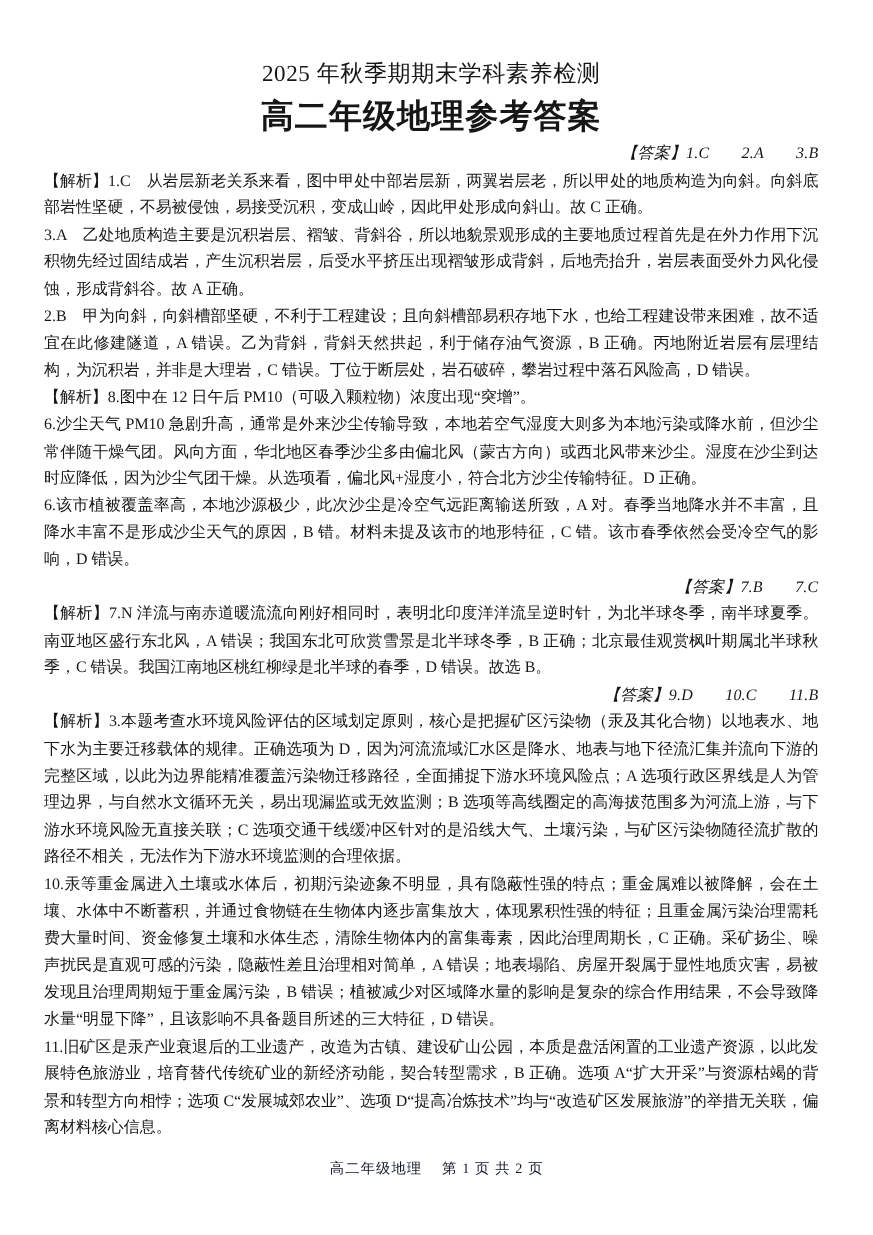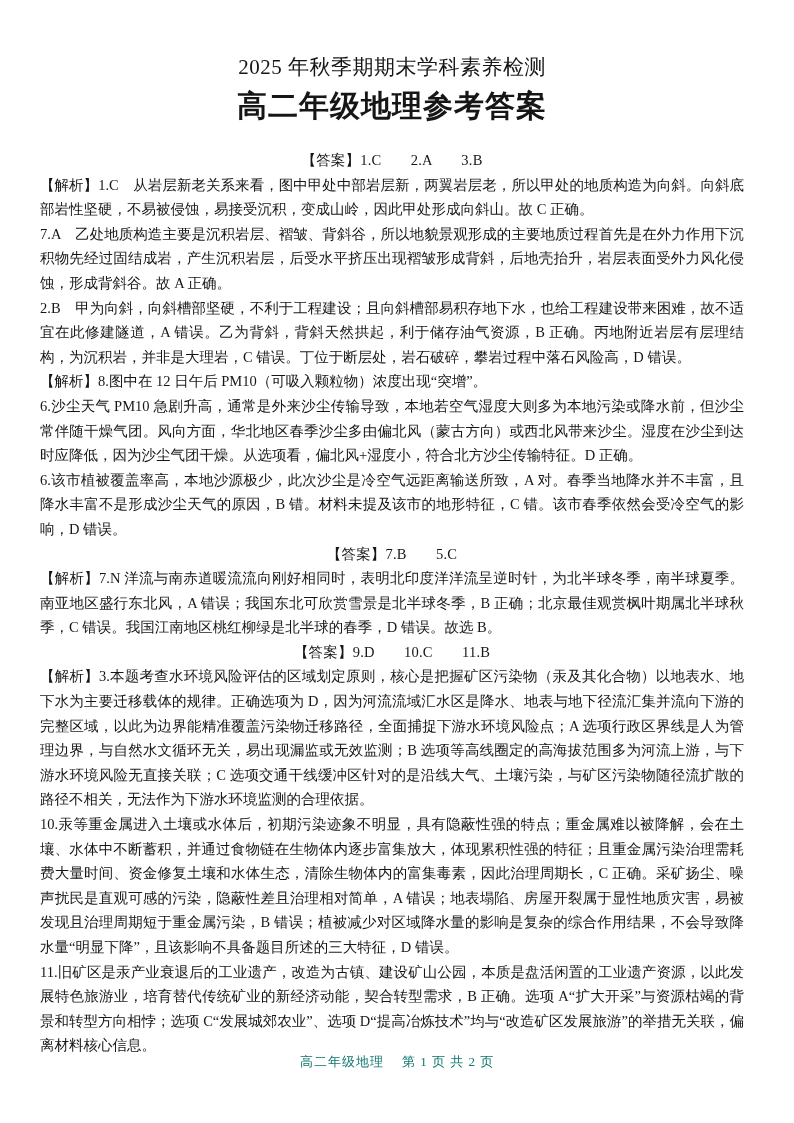--- a/index.html
+++ b/index.html
@@ -25,68 +25,69 @@
     font-weight: 400;
     letter-spacing: 0.5px;
     margin: 0 0 8px 0;
     line-height: 26px;
   }
   .doc-title {
     text-align: center;
     font-size: 30px;
     font-weight: 700;
     letter-spacing: 1px;
-    margin: 0 0 24px 0;
+    margin: 0 0 4px 0;
     line-height: 36px;
   }
   .body-text p {
     margin: 0;
     font-size: 14.5px;
     line-height: 24.6px;
     text-align: justify;
     word-break: break-all;
   }
   .body-text p.answers {
-    text-align: center;
+    text-align: right;
     letter-spacing: 0.2px;
+    font-style: italic;
   }
   .page-footer {
     position: absolute;
     left: 0;
     right: 0;
     bottom: 52px;
     text-align: center;
     font-size: 13px;
-    color: #0f766e;
+    color: #0f172a;
     letter-spacing: 1px;
   }
   .page-footer .gap {
     display: inline-block;
     width: 18px;
   }
 </style>
 </head>
 <body>
 
 <div class="page">
 
   <header>
     <div class="exam-title">2025 年秋季期期末学科素养检测</div>
     <div class="doc-title">高二年级地理参考答案</div>
   </header>
 
   <main class="body-text">
     <p class="answers">【答案】1.C　　2.A　　3.B</p>
     <p class="analysis">【解析】1.C　从岩层新老关系来看，图中甲处中部岩层新，两翼岩层老，所以甲处的地质构造为向斜。向斜底部岩性坚硬，不易被侵蚀，易接受沉积，变成山岭，因此甲处形成向斜山。故 C 正确。</p>
-    <p class="analysis">7.A　乙处地质构造主要是沉积岩层、褶皱、背斜谷，所以地貌景观形成的主要地质过程首先是在外力作用下沉积物先经过固结成岩，产生沉积岩层，后受水平挤压出现褶皱形成背斜，后地壳抬升，岩层表面受外力风化侵蚀，形成背斜谷。故 A 正确。</p>
+    <p class="analysis">3.A　乙处地质构造主要是沉积岩层、褶皱、背斜谷，所以地貌景观形成的主要地质过程首先是在外力作用下沉积物先经过固结成岩，产生沉积岩层，后受水平挤压出现褶皱形成背斜，后地壳抬升，岩层表面受外力风化侵蚀，形成背斜谷。故 A 正确。</p>
     <p class="analysis">2.B　甲为向斜，向斜槽部坚硬，不利于工程建设；且向斜槽部易积存地下水，也给工程建设带来困难，故不适宜在此修建隧道，A 错误。乙为背斜，背斜天然拱起，利于储存油气资源，B 正确。丙地附近岩层有层理结构，为沉积岩，并非是大理岩，C 错误。丁位于断层处，岩石破碎，攀岩过程中落石风险高，D 错误。</p>
     <p class="analysis">【解析】8.图中在 12 日午后 PM10（可吸入颗粒物）浓度出现“突增”。</p>
     <p class="analysis">6.沙尘天气 PM10 急剧升高，通常是外来沙尘传输导致，本地若空气湿度大则多为本地污染或降水前，但沙尘常伴随干燥气团。风向方面，华北地区春季沙尘多由偏北风（蒙古方向）或西北风带来沙尘。湿度在沙尘到达时应降低，因为沙尘气团干燥。从选项看，偏北风+湿度小，符合北方沙尘传输特征。D 正确。</p>
     <p class="analysis">6.该市植被覆盖率高，本地沙源极少，此次沙尘是冷空气远距离输送所致，A 对。春季当地降水并不丰富，且降水丰富不是形成沙尘天气的原因，B 错。材料未提及该市的地形特征，C 错。该市春季依然会受冷空气的影响，D 错误。</p>
-    <p class="answers">【答案】7.B　　5.C</p>
+    <p class="answers">【答案】7.B　　7.C</p>
     <p class="analysis">【解析】7.N 洋流与南赤道暖流流向刚好相同时，表明北印度洋洋流呈逆时针，为北半球冬季，南半球夏季。南亚地区盛行东北风，A 错误；我国东北可欣赏雪景是北半球冬季，B 正确；北京最佳观赏枫叶期属北半球秋季，C 错误。我国江南地区桃红柳绿是北半球的春季，D 错误。故选 B。</p>
     <p class="answers">【答案】9.D　　10.C　　11.B</p>
     <p class="analysis">【解析】3.本题考查水环境风险评估的区域划定原则，核心是把握矿区污染物（汞及其化合物）以地表水、地下水为主要迁移载体的规律。正确选项为 D，因为河流流域汇水区是降水、地表与地下径流汇集并流向下游的完整区域，以此为边界能精准覆盖污染物迁移路径，全面捕捉下游水环境风险点；A 选项行政区界线是人为管理边界，与自然水文循环无关，易出现漏监或无效监测；B 选项等高线圈定的高海拔范围多为河流上游，与下游水环境风险无直接关联；C 选项交通干线缓冲区针对的是沿线大气、土壤污染，与矿区污染物随径流扩散的路径不相关，无法作为下游水环境监测的合理依据。</p>
     <p class="analysis">10.汞等重金属进入土壤或水体后，初期污染迹象不明显，具有隐蔽性强的特点；重金属难以被降解，会在土壤、水体中不断蓄积，并通过食物链在生物体内逐步富集放大，体现累积性强的特征；且重金属污染治理需耗费大量时间、资金修复土壤和水体生态，清除生物体内的富集毒素，因此治理周期长，C 正确。采矿扬尘、噪声扰民是直观可感的污染，隐蔽性差且治理相对简单，A 错误；地表塌陷、房屋开裂属于显性地质灾害，易被发现且治理周期短于重金属污染，B 错误；植被减少对区域降水量的影响是复杂的综合作用结果，不会导致降水量“明显下降”，且该影响不具备题目所述的三大特征，D 错误。</p>
     <p class="analysis">11.旧矿区是汞产业衰退后的工业遗产，改造为古镇、建设矿山公园，本质是盘活闲置的工业遗产资源，以此发展特色旅游业，培育替代传统矿业的新经济动能，契合转型需求，B 正确。选项 A“扩大开采”与资源枯竭的背景和转型方向相悖；选项 C“发展城郊农业”、选项 D“提高冶炼技术”均与“改造矿区发展旅游”的举措无关联，偏离材料核心信息。</p>
 
   </main>
 
   <footer class="page-footer">
     <span>高二年级地理</span><span class="gap"></span><span>第 1 页 共 2 页</span>

